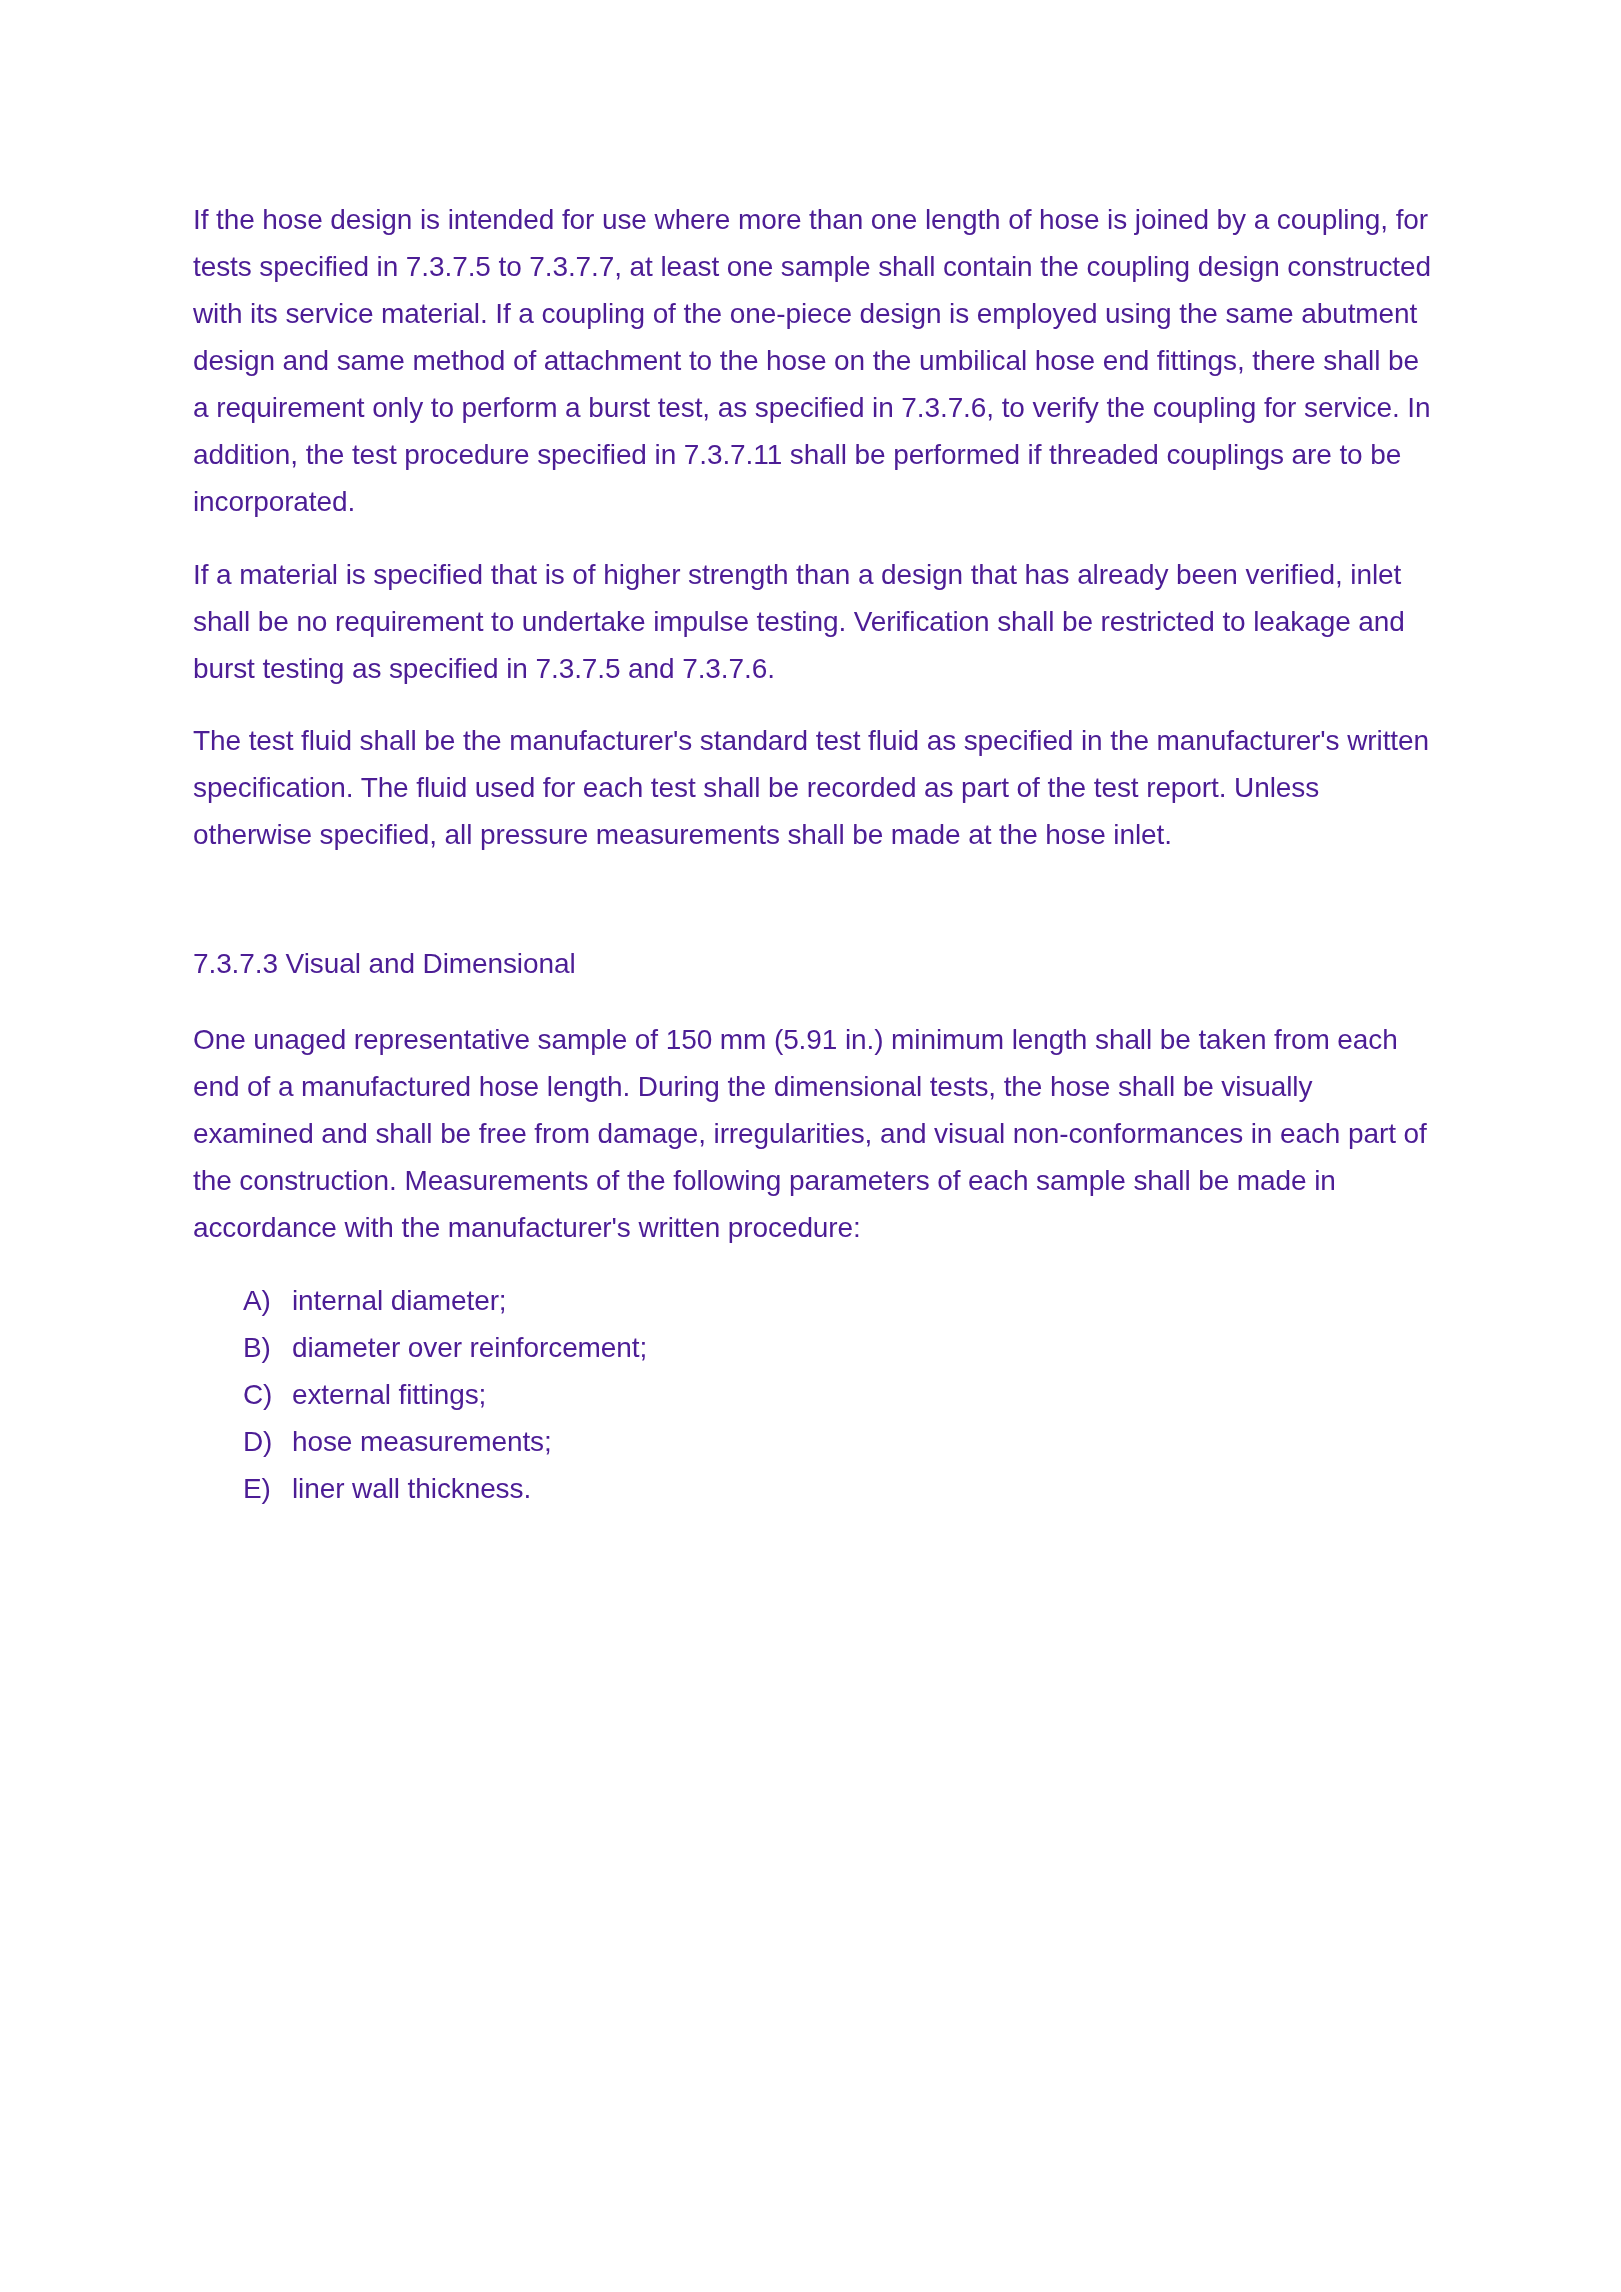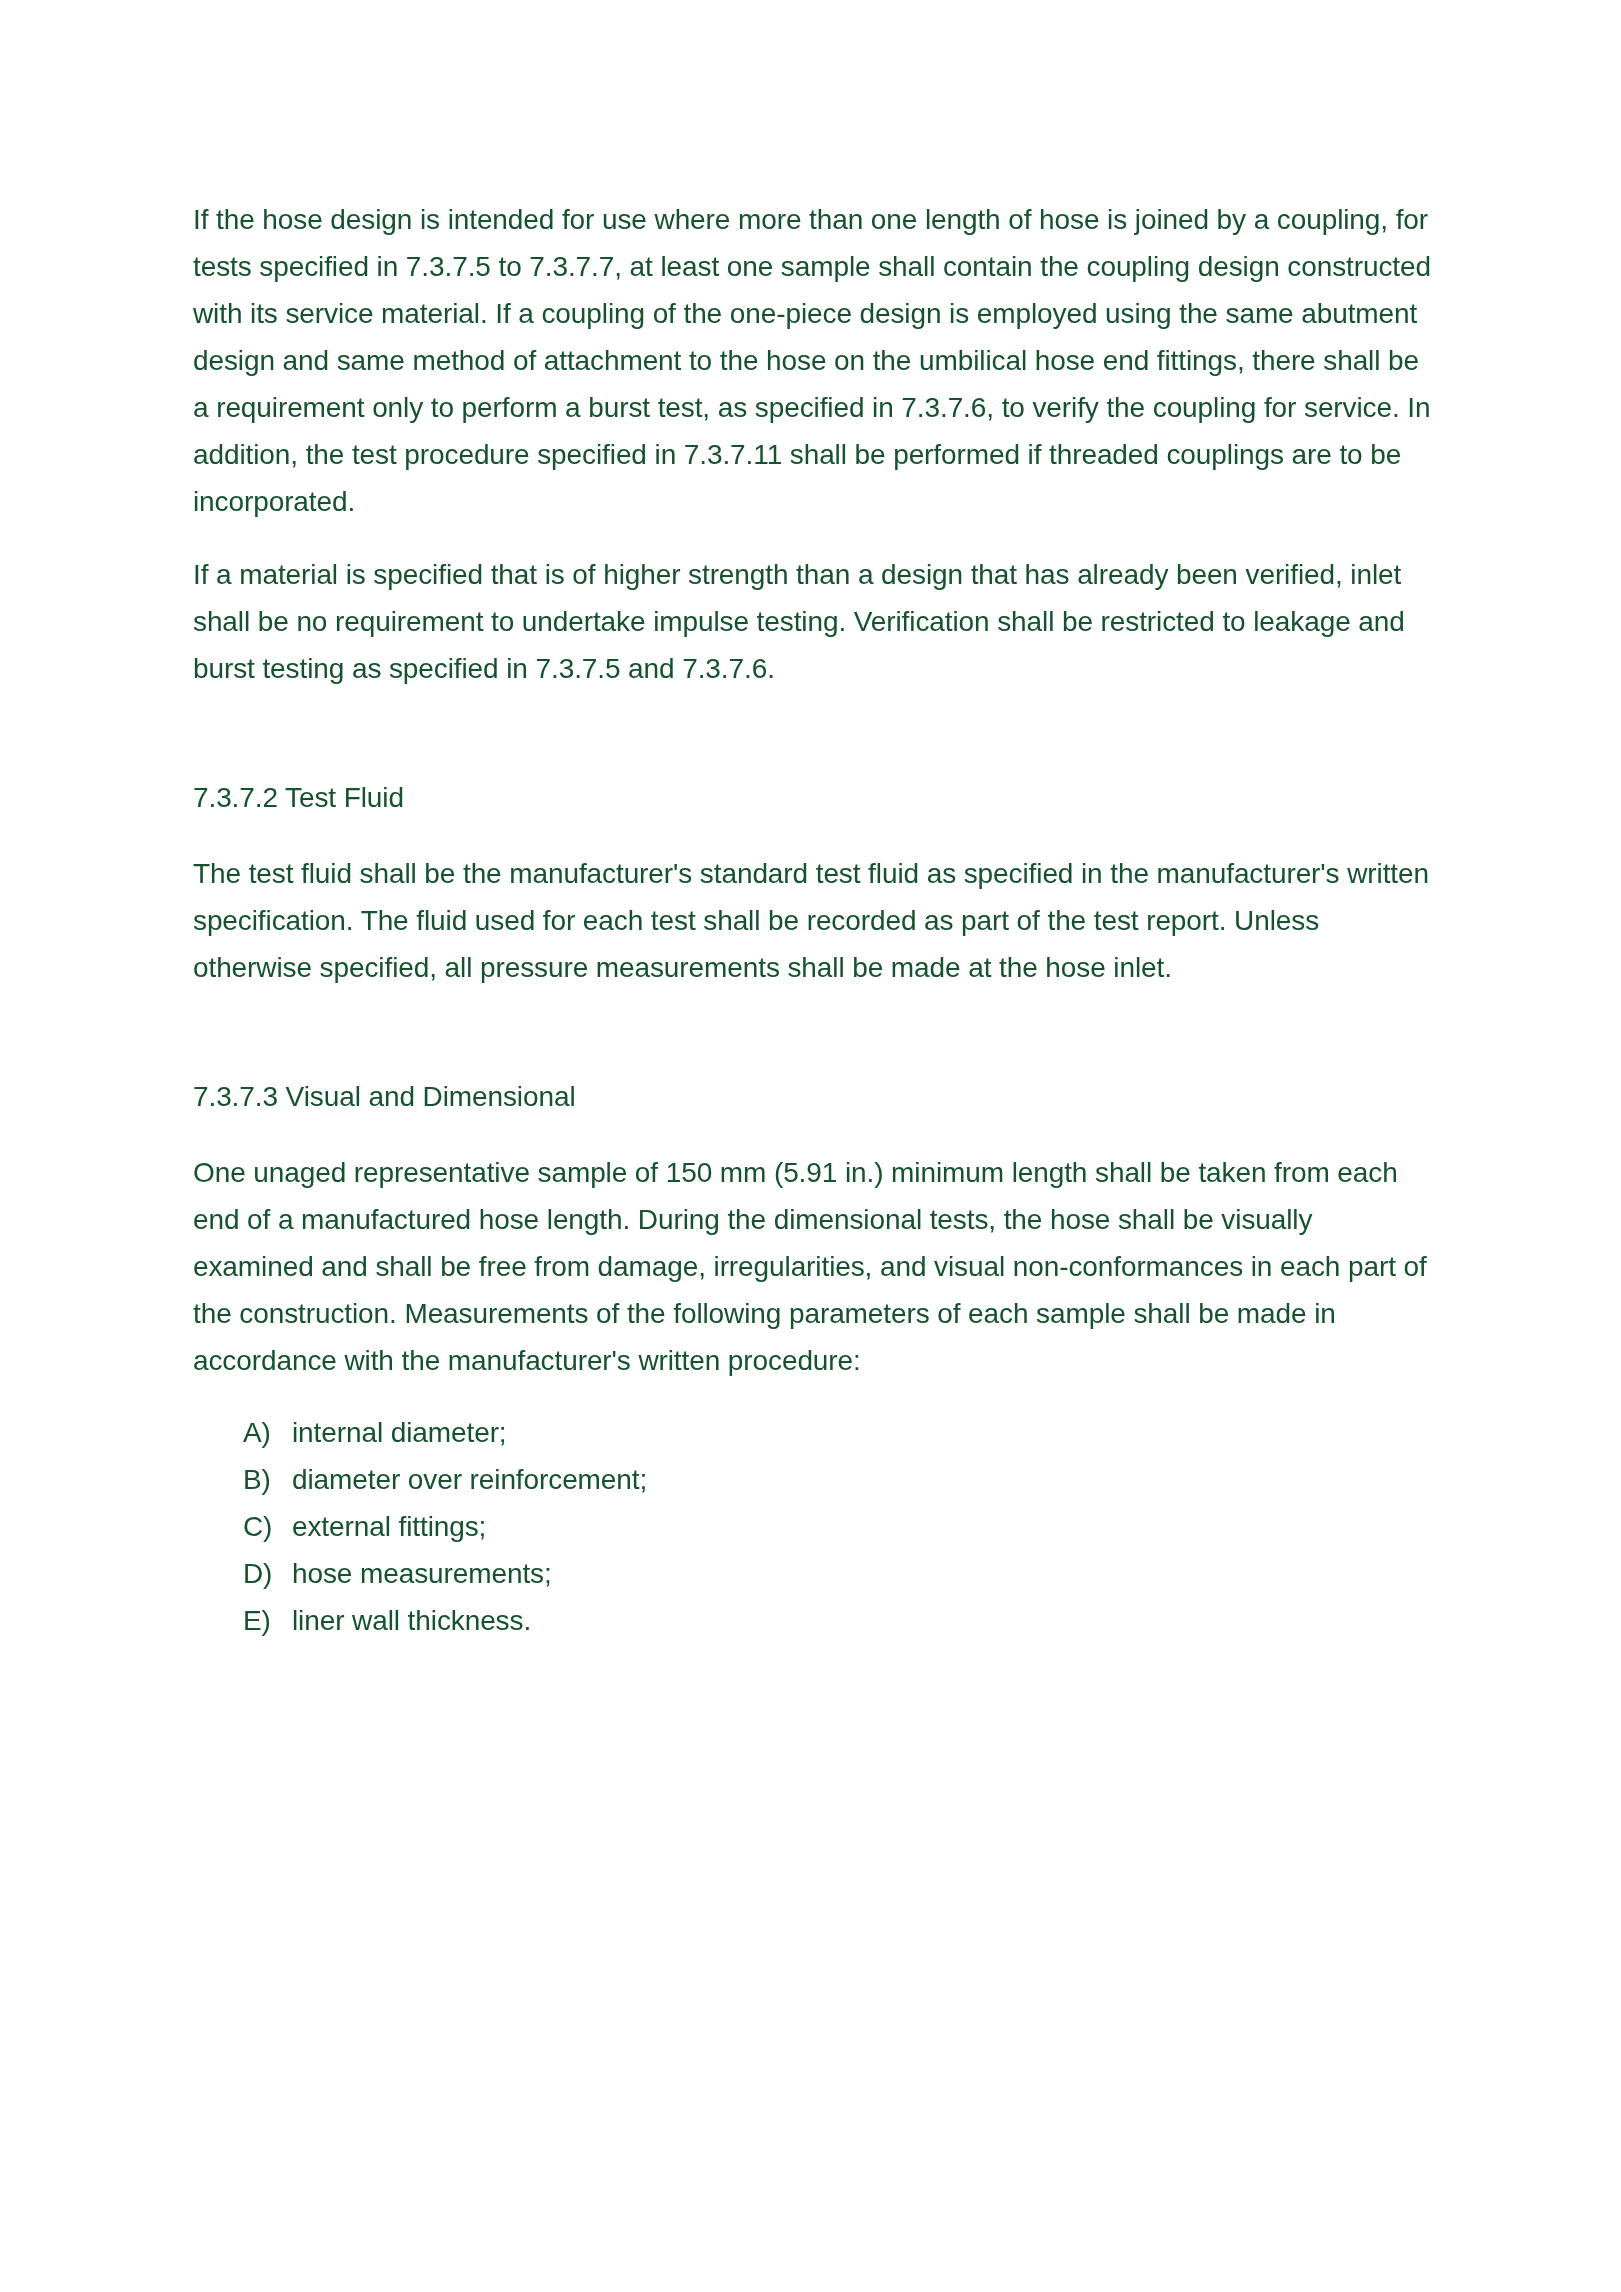--- a/index.html
+++ b/index.html
@@ -15,21 +15,21 @@
   }
   .page {
     position: absolute;
     left: 193px;
     top: 196px;
     width: 1247px;
     font-family: "Liberation Sans", sans-serif;
     font-size: 28px;
     line-height: 47px;
     letter-spacing: -0.1px;
-    color: #14532d;
+    color: #4c1d95;
   }
   .para {
     margin: 0 0 25.5px 0;
   }
   .section-heading {
     font-size: 28px;
     font-weight: 400;
     margin: 82px 0 29px 0;
   }
   .alpha-list {
@@ -50,21 +50,20 @@
 </head>
 <body>
 
 <div class="page">
 
   <p class="para">If the hose design is intended for use where more than one length of hose is joined by a coupling, for tests specified in 7.3.7.5 to 7.3.7.7, at least one sample shall contain the coupling design constructed with its service material. If a coupling of the one-piece design is employed using the same abutment design and same method of attachment to the hose on the umbilical hose end fittings, there shall be a requirement only to perform a burst test, as specified in 7.3.7.6, to verify the coupling for service. In addition, the test procedure specified in 7.3.7.11 shall be performed if threaded couplings are to be incorporated.</p>
 
   <p class="para">If a material is specified that is of higher strength than a design that has already been verified, inlet shall be no requirement to undertake impulse testing. Verification shall be restricted to leakage and burst testing as specified in 7.3.7.5 and 7.3.7.6.</p>
 
 
-  <h2 class="section-heading">7.3.7.2 Test Fluid</h2>
 
   <p class="para">The test fluid shall be the manufacturer's standard test fluid as specified in the manufacturer's written specification. The fluid used for each test shall be recorded as part of the test report. Unless otherwise specified, all pressure measurements shall be made at the hose inlet.</p>
 
   <h2 class="section-heading">7.3.7.3 Visual and Dimensional</h2>
 
   <p class="para">One unaged representative sample of 150 mm (5.91 in.) minimum length shall be taken from each end of a manufactured hose length. During the dimensional tests, the hose shall be visually examined and shall be free from damage, irregularities, and visual non-conformances in each part of the construction. Measurements of the following parameters of each sample shall be made in accordance with the manufacturer's written procedure:</p>
 
   <ol class="alpha-list">
     <li>
       <span class="marker">A)</span>

